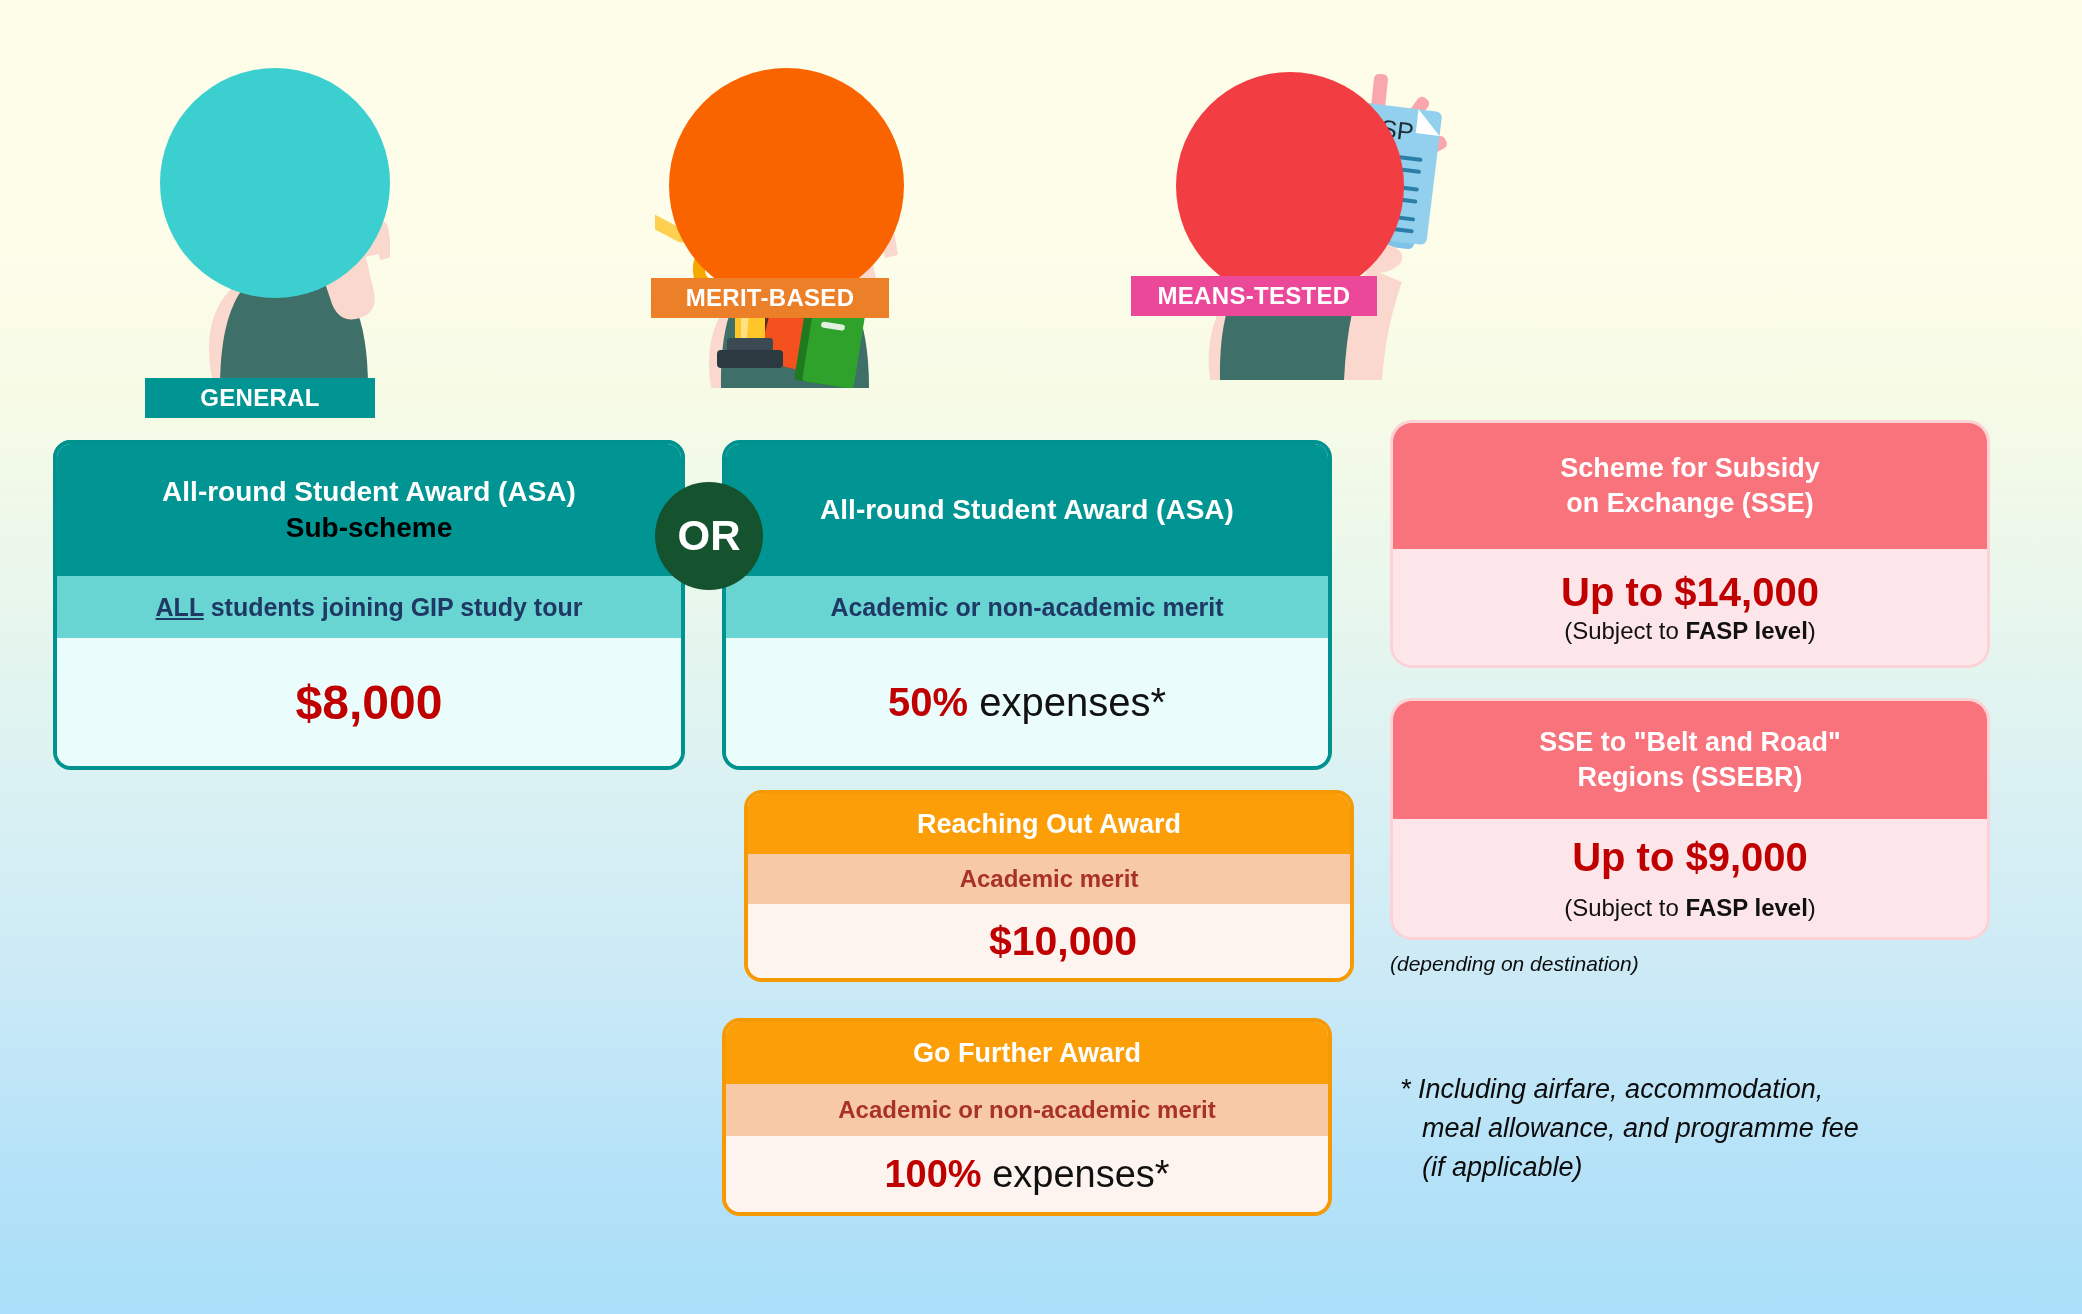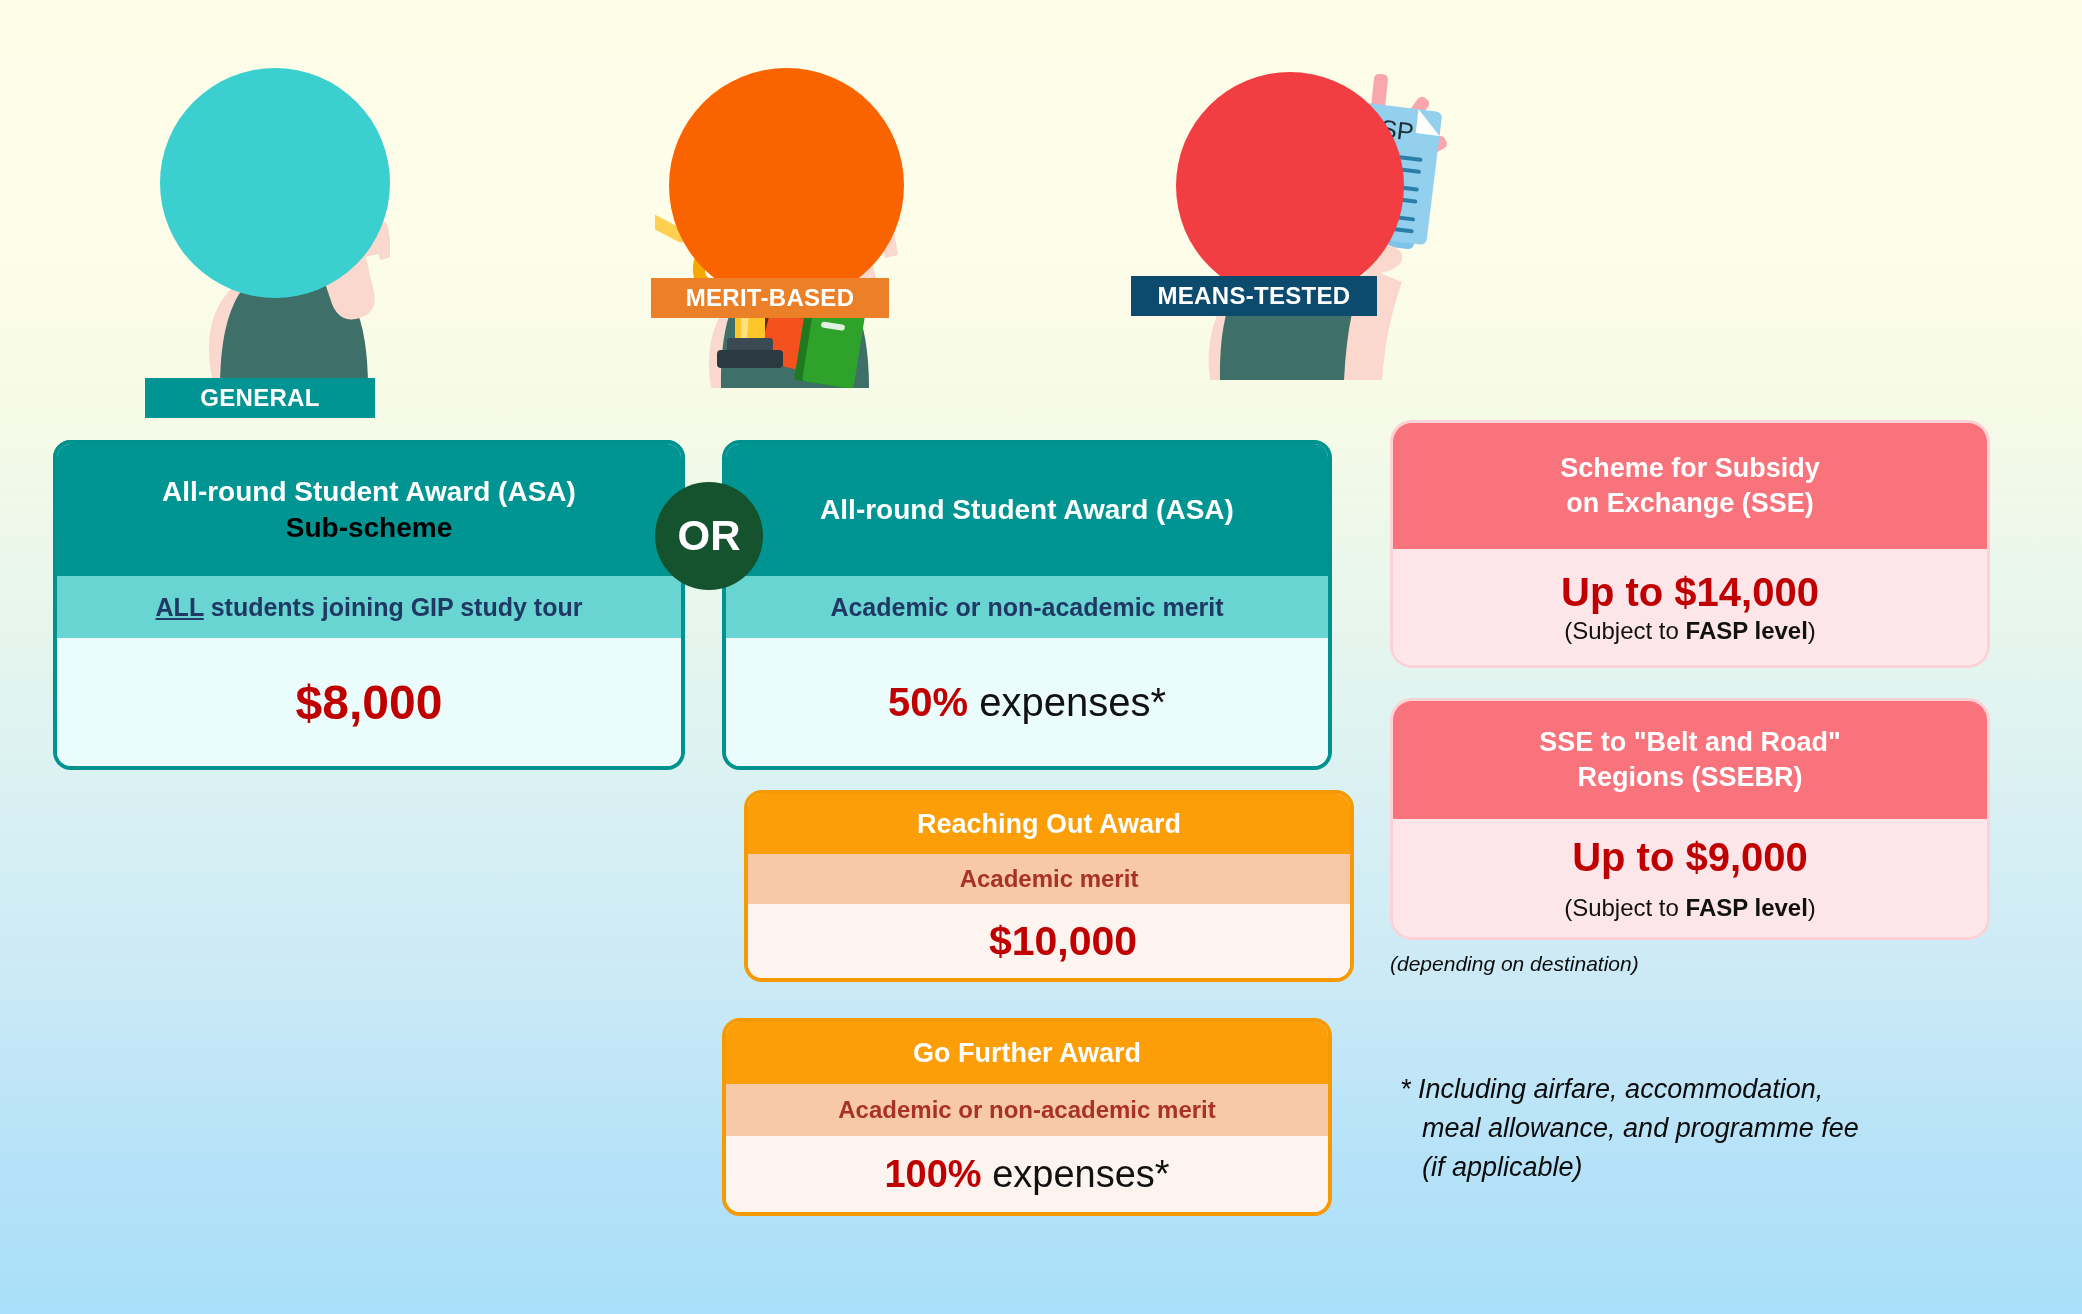--- a/index.html
+++ b/index.html
@@ -230,21 +230,21 @@
         <rect x="210" y="146" width="52" height="4" rx="2" fill="#2b7ea8"></rect>
         <rect x="186" y="160" width="16" height="16" rx="2" fill="#ffffff" stroke="#2b7ea8" stroke-width="2.5"></rect>
         <rect x="210" y="164" width="52" height="4" rx="2" fill="#2b7ea8"></rect>
         <rect x="210" y="176" width="52" height="4" rx="2" fill="#2b7ea8"></rect>
       </g>
 
       <path d="M204 200 q16 -12 34 -2 q10 6 4 16 q-16 14 -36 6 q-10 -10 -2 -20 z" fill="#fbd8ce"></path>
     </svg>
   </div>
 
-  <div class="tab" style="left: 1131px; top: 276px; width: 246px; height: 40px; font-size: 24px; background: #0c4a6e;">
+  <div class="tab" style="left: 1131px; top: 276px; width: 246px; height: 40px; font-size: 24px; background: #ec4899;">
     <span>MEANS-TESTED</span>
   </div>
 
   <div class="card teal" style="left:53px; top:440px; width:632px; height:140px;">
   </div>
   <div class="card teal" style="left:53px; top:440px; width:632px; height:330px;">
     <div class="hd" style="height:132px; font-size:28px; line-height:1.28;">
       <span>All-round Student Award (ASA)</span>
       <span class="yellow">Sub-scheme</span>
     </div>

